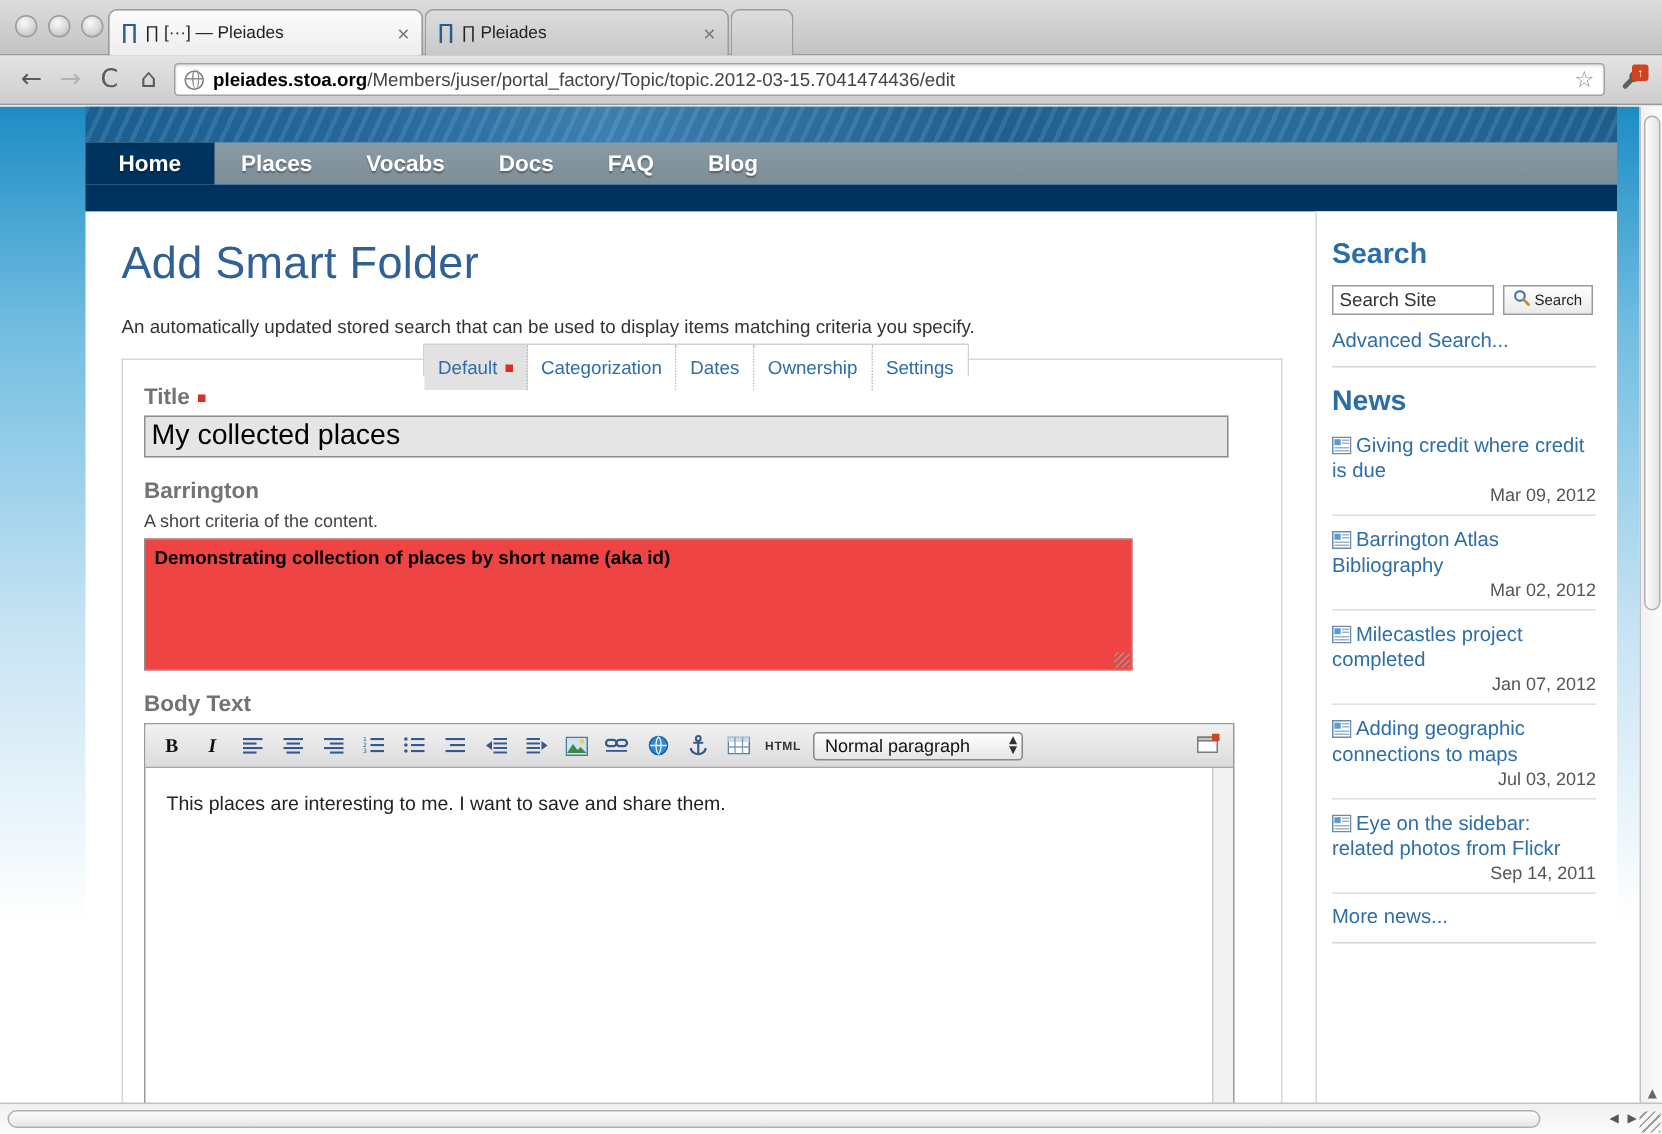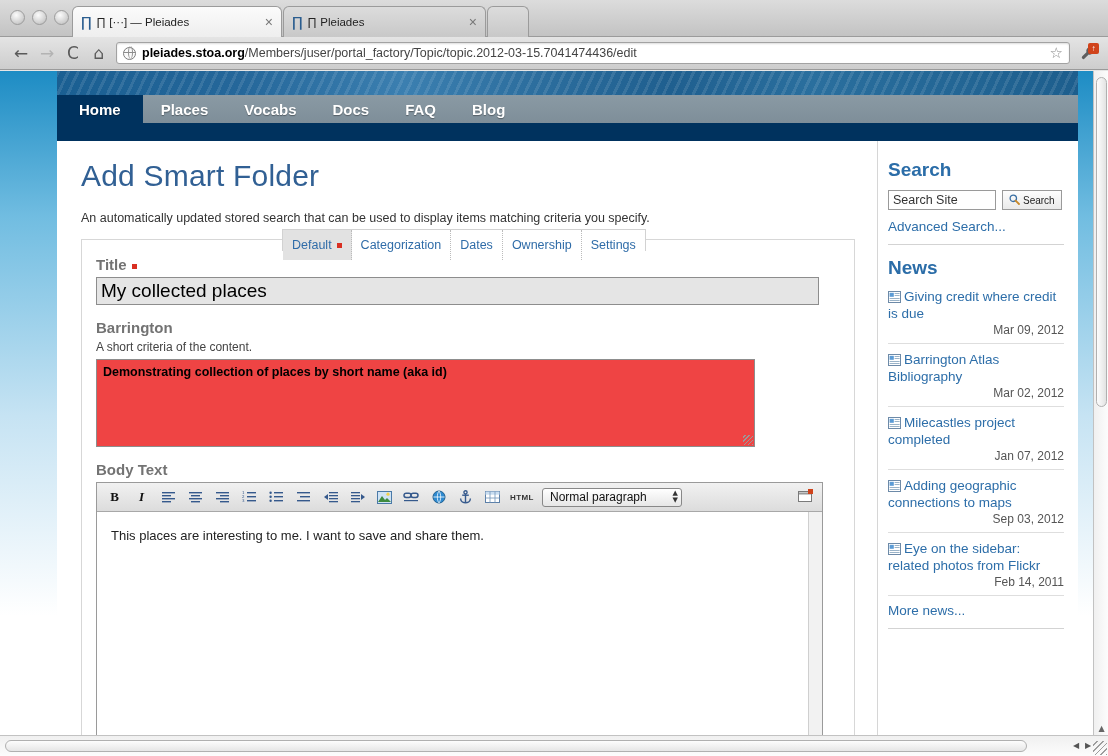--- a/index.html
+++ b/index.html
@@ -769,36 +769,36 @@
             <div class="news-title"><span class="doc-icon"><svg width="13" height="12" viewBox="0 0 13 12">
                     <rect x="0.5" y="0.5" width="12" height="11" fill="#fff" stroke="#6d8aa8"></rect>
                     <rect x="1.6" y="1.8" width="4.2" height="4" fill="#5b9bd5"></rect>
                     <g fill="#9ab3c8">
                       <rect x="6.6" y="2" width="5" height="1"></rect>
                       <rect x="6.6" y="4" width="5" height="1"></rect>
                       <rect x="1.6" y="7" width="10" height="1"></rect>
                       <rect x="1.6" y="9" width="10" height="1"></rect>
                     </g>
                   </svg></span><span>Adding geographic connections to maps</span></div>
-            <div class="news-date">Sep 03, 2012</div>
+            <div class="news-date">Jul 03, 2012</div>
           </div>
           <hr class="news-sep">
 
           <div class="news-item">
             <div class="news-title"><span class="doc-icon"><svg width="13" height="12" viewBox="0 0 13 12">
                     <rect x="0.5" y="0.5" width="12" height="11" fill="#fff" stroke="#6d8aa8"></rect>
                     <rect x="1.6" y="1.8" width="4.2" height="4" fill="#5b9bd5"></rect>
                     <g fill="#9ab3c8">
                       <rect x="6.6" y="2" width="5" height="1"></rect>
                       <rect x="6.6" y="4" width="5" height="1"></rect>
                       <rect x="1.6" y="7" width="10" height="1"></rect>
                       <rect x="1.6" y="9" width="10" height="1"></rect>
                     </g>
                   </svg></span><span>Eye on the sidebar: related photos from Flickr</span></div>
-            <div class="news-date">Feb 14, 2011</div>
+            <div class="news-date">Sep 14, 2011</div>
           </div>
           <hr class="news-sep">
 
           <a id="more-news">More news...</a>
 
           <hr class="side-rule">
         </div>
 
       </div>
     </div>

